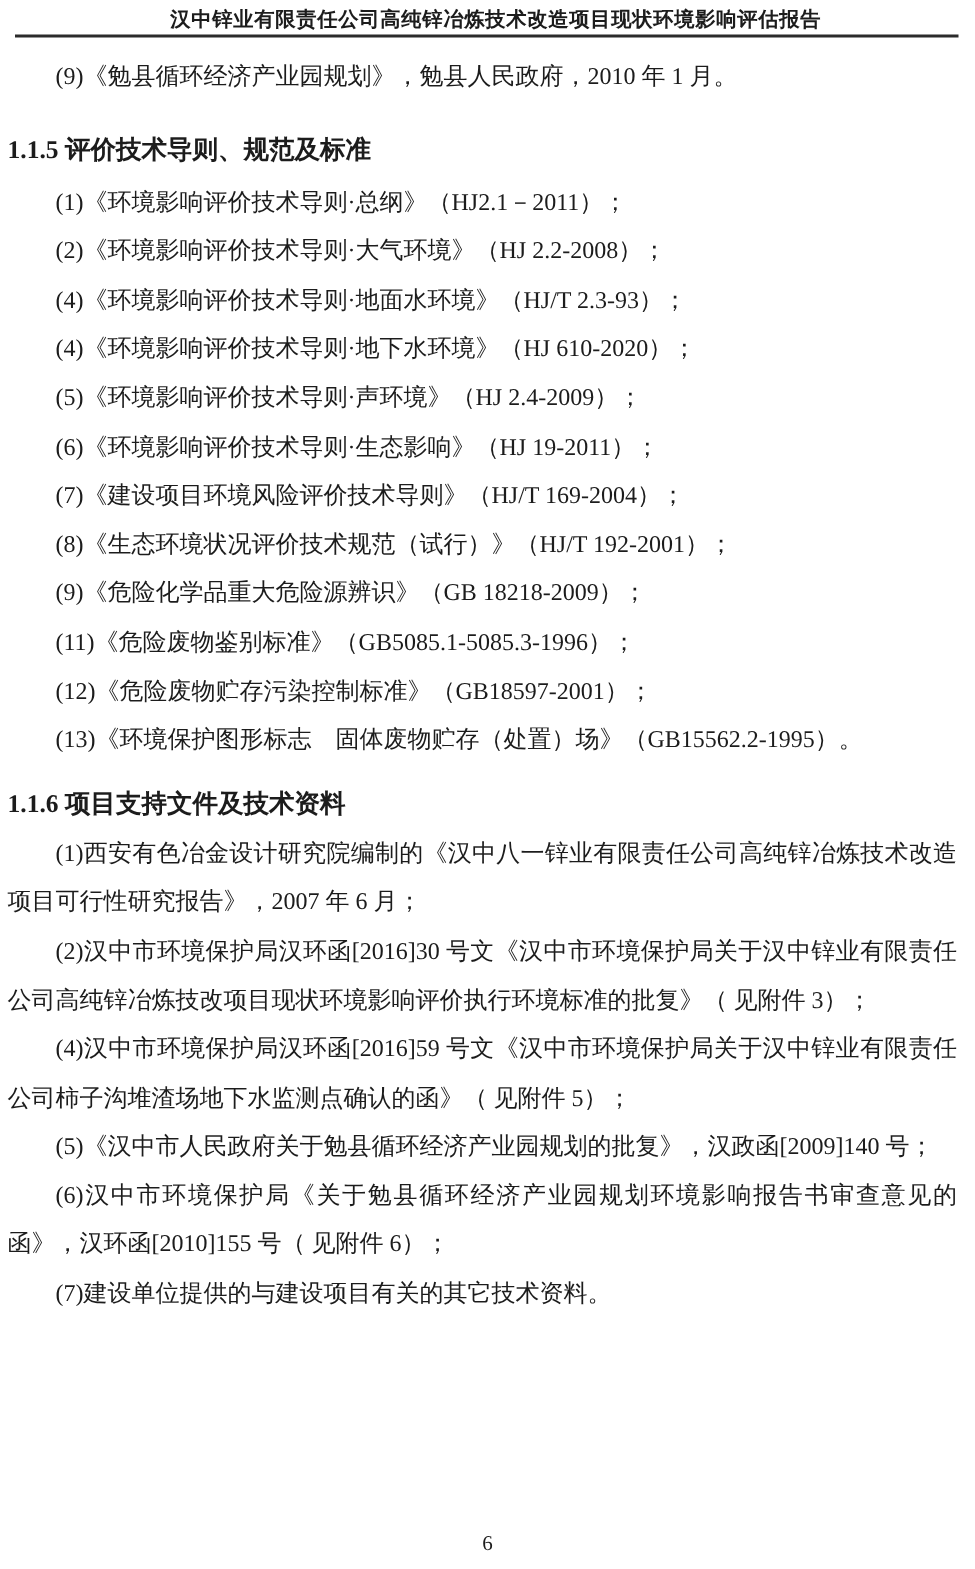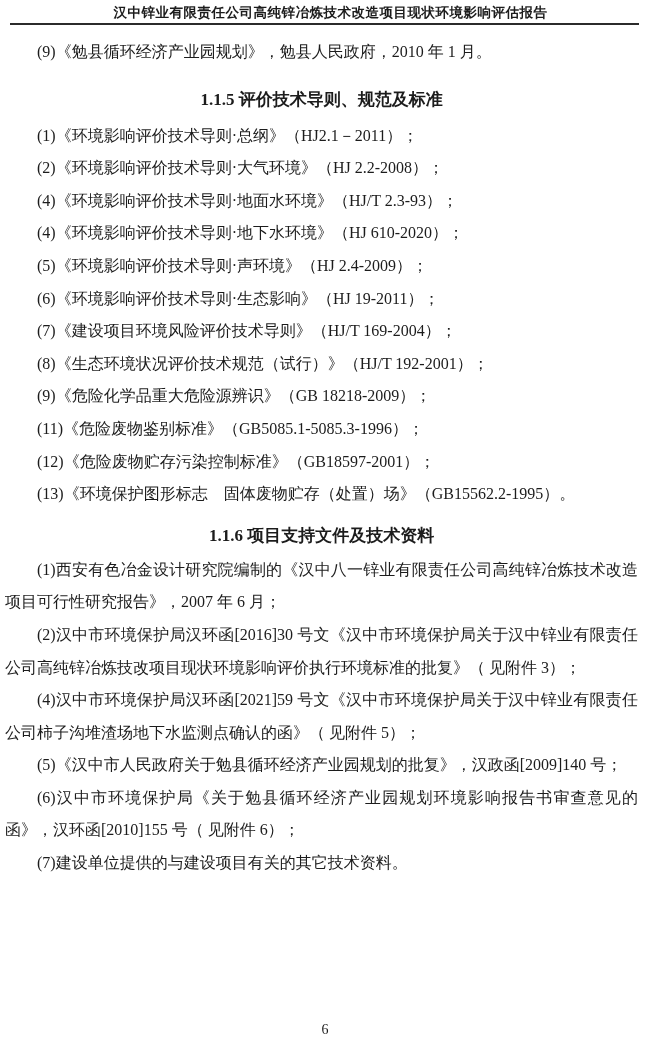--- a/index.html
+++ b/index.html
@@ -36,21 +36,20 @@
   p.item9 {
     margin: 11px 0 0 0;
     line-height: 32.6px;
     text-indent: 32px;
   }
   h2.sec {
     font-size: 17px;
     font-weight: 700;
     line-height: 24px;
     margin: 19px 0 8px 0;
-    text-align: center;
   }
   h2.sec2 {
     margin-top: 13px;
     margin-bottom: 6px;
   }
   p.line {
     margin: 0;
     line-height: 32.6px;
     text-indent: 32px;
     white-space: nowrap;
@@ -96,21 +95,21 @@
     <p class="line">(8)《生态环境状况评价技术规范（试行）》（HJ/T 192-2001）；</p>
     <p class="line">(9)《危险化学品重大危险源辨识》（GB 18218-2009）；</p>
     <p class="line">(11)《危险废物鉴别标准》（GB5085.1-5085.3-1996）；</p>
     <p class="line">(12)《危险废物贮存污染控制标准》（GB18597-2001）；</p>
     <p class="line">(13)《环境保护图形标志　固体废物贮存（处置）场》（GB15562.2-1995）。</p>
 
     <h2 class="sec sec2">1.1.6 项目支持文件及技术资料</h2>
 
     <p class="para">(1)西安有色冶金设计研究院编制的《汉中八一锌业有限责任公司高纯锌冶炼技术改造项目可行性研究报告》，2007 年 6 月；</p>
     <p class="para">(2)汉中市环境保护局汉环函[2016]30 号文《汉中市环境保护局关于汉中锌业有限责任公司高纯锌冶炼技改项目现状环境影响评价执行环境标准的批复》（ 见附件 3）；</p>
-    <p class="para">(4)汉中市环境保护局汉环函[2021]59 号文《汉中市环境保护局关于汉中锌业有限责任公司柿子沟堆渣场地下水监测点确认的函》（ 见附件 5）；</p>
+    <p class="para">(4)汉中市环境保护局汉环函[2016]59 号文《汉中市环境保护局关于汉中锌业有限责任公司柿子沟堆渣场地下水监测点确认的函》（ 见附件 5）；</p>
     <p class="para">(5)《汉中市人民政府关于勉县循环经济产业园规划的批复》，汉政函[2009]140 号；</p>
     <p class="para">(6)汉中市环境保护局《关于勉县循环经济产业园规划环境影响报告书审查意见的函》，汉环函[2010]155 号（ 见附件 6）；</p>
     <p class="para">(7)建设单位提供的与建设项目有关的其它技术资料。</p>
 
   </div>
 
   <div class="page-number">6</div>
 
 </div>
 

